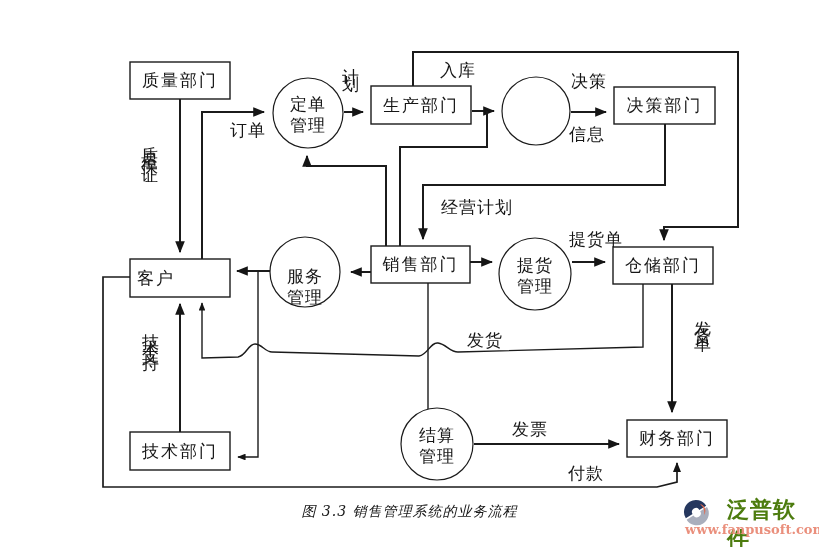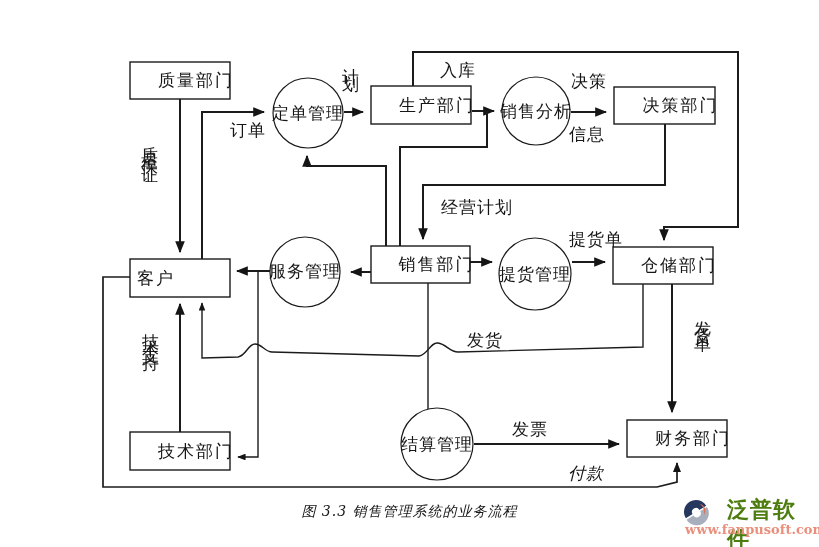--- a/index.html
+++ b/index.html
@@ -6,25 +6,25 @@
   .stage {
     position:relative; width:819px; height:547px; background:#ffffff;
     font-family:"DejaVu Serif","Liberation Serif",serif; color:#161616;
     overflow:hidden;
   }
   .stage svg.wires { position:absolute; left:0; top:0; }
   .lbl { position:absolute; font-size:17px; white-space:nowrap; letter-spacing:1px; color:#161616; }
   .vlbl { writing-mode:vertical-rl; text-orientation:upright; letter-spacing:7px; }
   .nodelbl {
     position:absolute; display:flex; align-items:center; justify-content:center;
-    font-size:17px; letter-spacing:2px; text-align:center;padding-left:16px;
+    font-size:17px; letter-spacing:2px; text-align:center;
   }
   .nodelbl.left { justify-content:flex-start; padding-left:7px; box-sizing:border-box; }
   .proclbl {
-    position:absolute; display:flex; flex-direction:row; align-items:center;
+    position:absolute; display:flex; flex-direction:column; align-items:center;
     justify-content:flex-end; font-size:17px; letter-spacing:1px; line-height:21px;
     text-align:center;
   }
   .caption {
     position:absolute; left:0; top:503px; width:100%; text-align:center;
     font-size:14px; letter-spacing:1px;font-style:italic;
   }
   .watermark { position:absolute; left:680px; top:494px; width:135px; height:46px; }
   .wm-logo { position:absolute; left:0; top:2px; }
   .wm-brand {
@@ -103,25 +103,21 @@
   <div class="nodelbl left" style="left:130px; top:259px; width:100px; height:38px;">客户</div>
   <div class="nodelbl" style="left:371px; top:246px; width:99px; height:37px;">销售部门</div>
   <div class="nodelbl" style="left:613px; top:247px; width:100px; height:37px;font-family:Liberation Mono, monospace;">仓储部门</div>
   <div class="nodelbl" style="left:130px; top:432px; width:100px; height:38px;">技术部门</div>
   <div class="nodelbl" style="left:627px; top:420px; width:100px; height:37px;">财务部门</div>
 
   <div class="proclbl" style="left:272px; top:90px; width:72px; height:46px;">
     <div>定单</div>
     <div>管理</div>
   </div>
-  <div class="proclbl" style="left:500px; top:88px; width:72px; height:46px;">
-    <div>销售</div>
-    <div>分析</div>
-  </div>
-  <div class="proclbl" style="left:269px; top:249px; width:72px; height:46px;font-family:Liberation Mono, monospace;">
+  <div class="proclbl" style="left:269px; top:262px; width:72px; height:46px;">
     <div>服务</div>
     <div>管理</div>
   </div>
   <div class="proclbl" style="left:499px; top:251px; width:72px; height:46px;">
     <div>提货</div>
     <div>管理</div>
   </div>
   <div class="proclbl" style="left:401px; top:421px; width:72px; height:46px;">
     <div>结算</div>
     <div>管理</div>
@@ -132,21 +128,21 @@
   <div class="lbl" style="left:571px; top:70px;">决策</div>
   <div class="lbl" style="left:569px; top:123px;">信息</div>
   <div class="lbl" style="left:230px; top:119px;">订单</div>
   <div class="lbl vlbl" style="left:139px; top:132px;">质量保证</div>
   <div class="lbl" style="left:441px; top:196px;">经营计划</div>
   <div class="lbl" style="left:569px; top:228px;">提货单</div>
   <div class="lbl" style="left:467px; top:329px;">发货</div>
   <div class="lbl vlbl" style="left:692px; top:307px;">发货单</div>
   <div class="lbl vlbl" style="left:140px; top:320px;">技术支持</div>
   <div class="lbl" style="left:512px; top:418px;">发票</div>
-  <div class="lbl" style="left:568px; top:462px;font-style:italic;">付款</div>
+  <div class="lbl" style="left:568px; top:462px;">付款</div>
 
   <div class="caption">图 3.3   销售管理系统的业务流程</div>
 
   <div class="watermark">
     <svg class="wm-logo" width="32" height="32" viewBox="0 0 32 32">
       <g transform="rotate(-32 16 16)">
         <path d="M4 16 A12 12 0 0 1 28 16 L20 16 A4 4 0 0 0 12 16 Z" fill="#25375e"></path>
         <path d="M28 17.5 A12 12 0 0 1 4 17.5 L12 17.5 A4 4 0 0 0 20 17.5 Z" fill="#a9aebc"></path>
       </g>
       <path d="M20 8 A11 11 0 0 1 24 19 A7 7 0 0 0 20 8 Z" fill="#e06a4e"></path>

